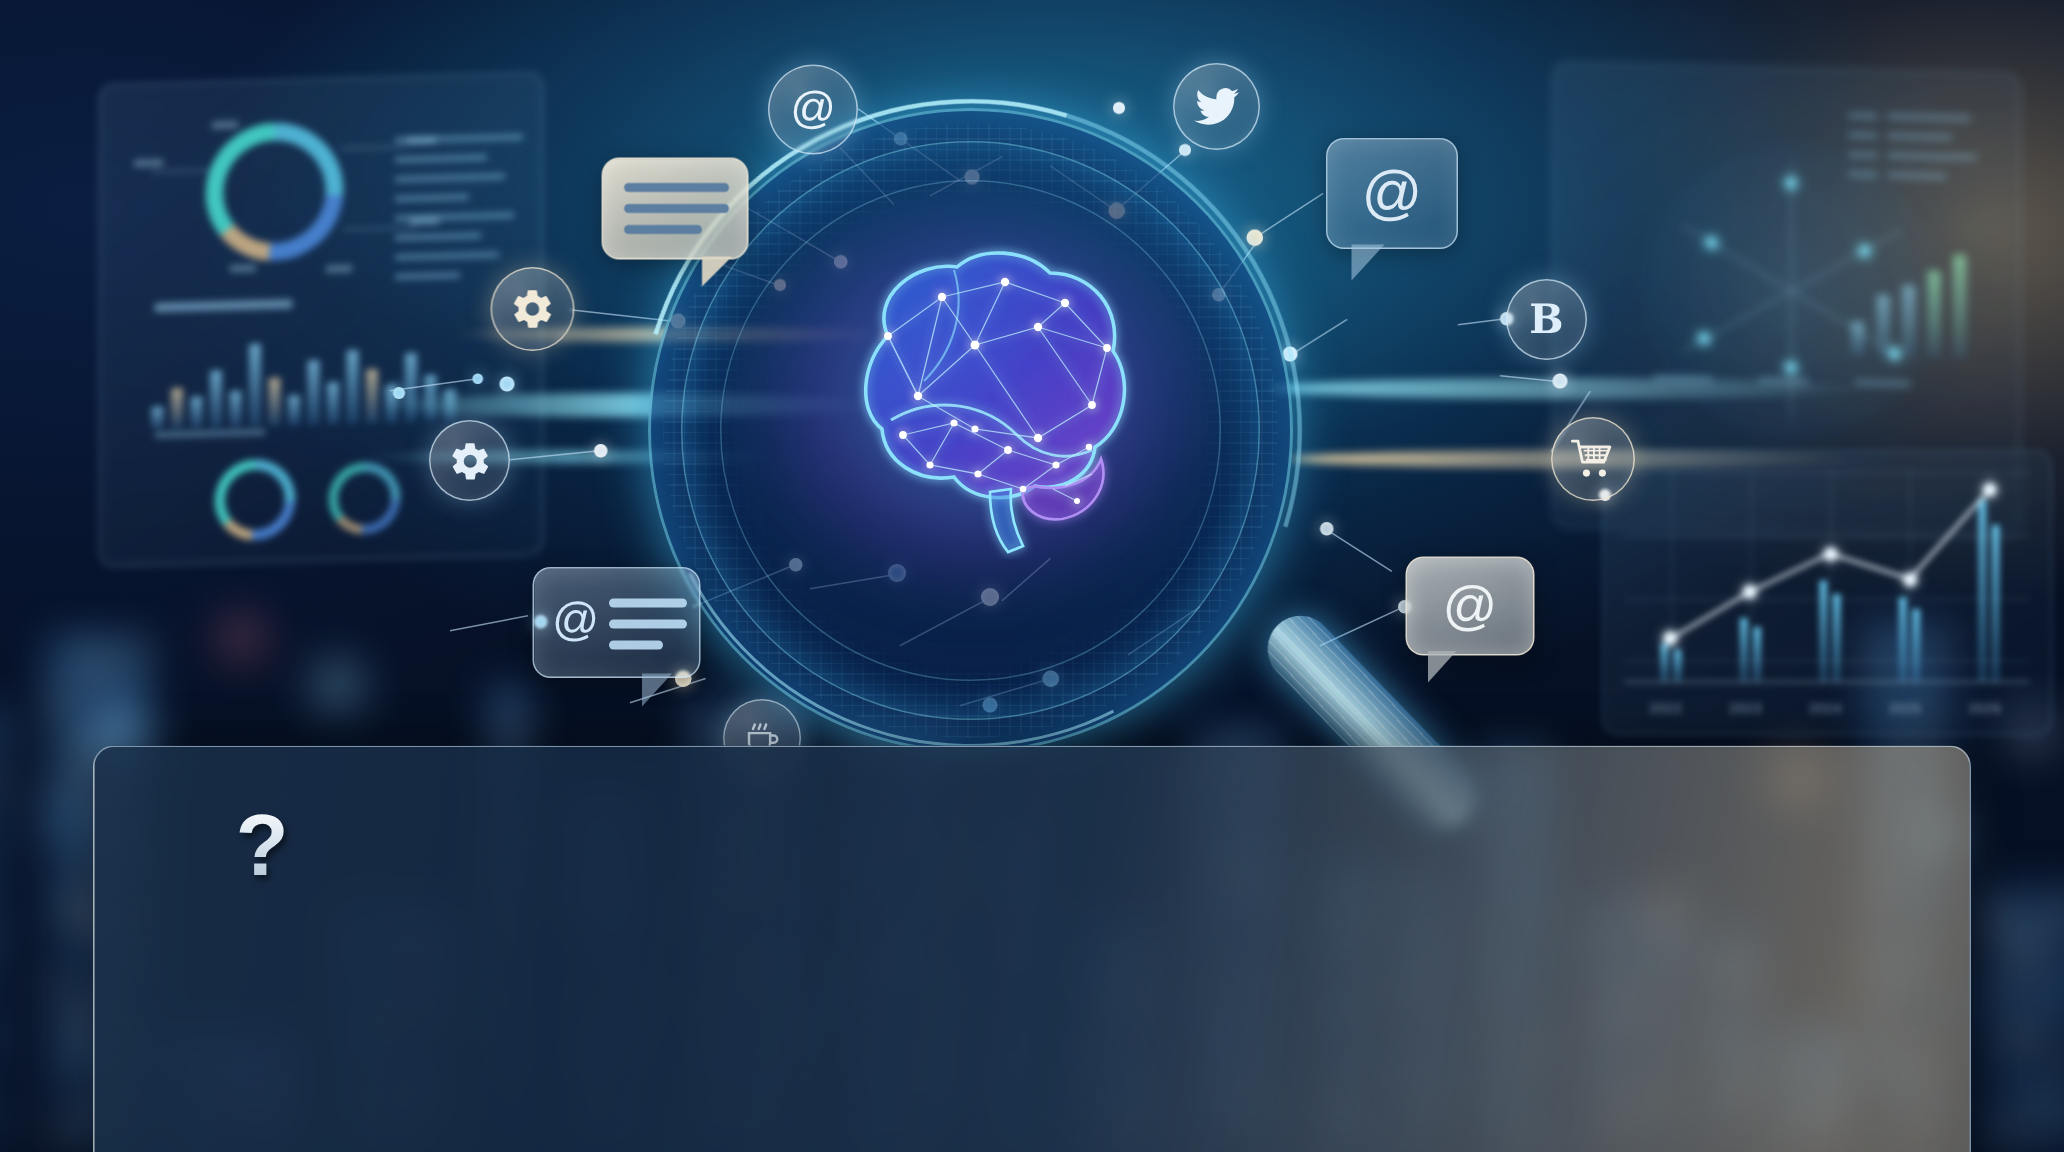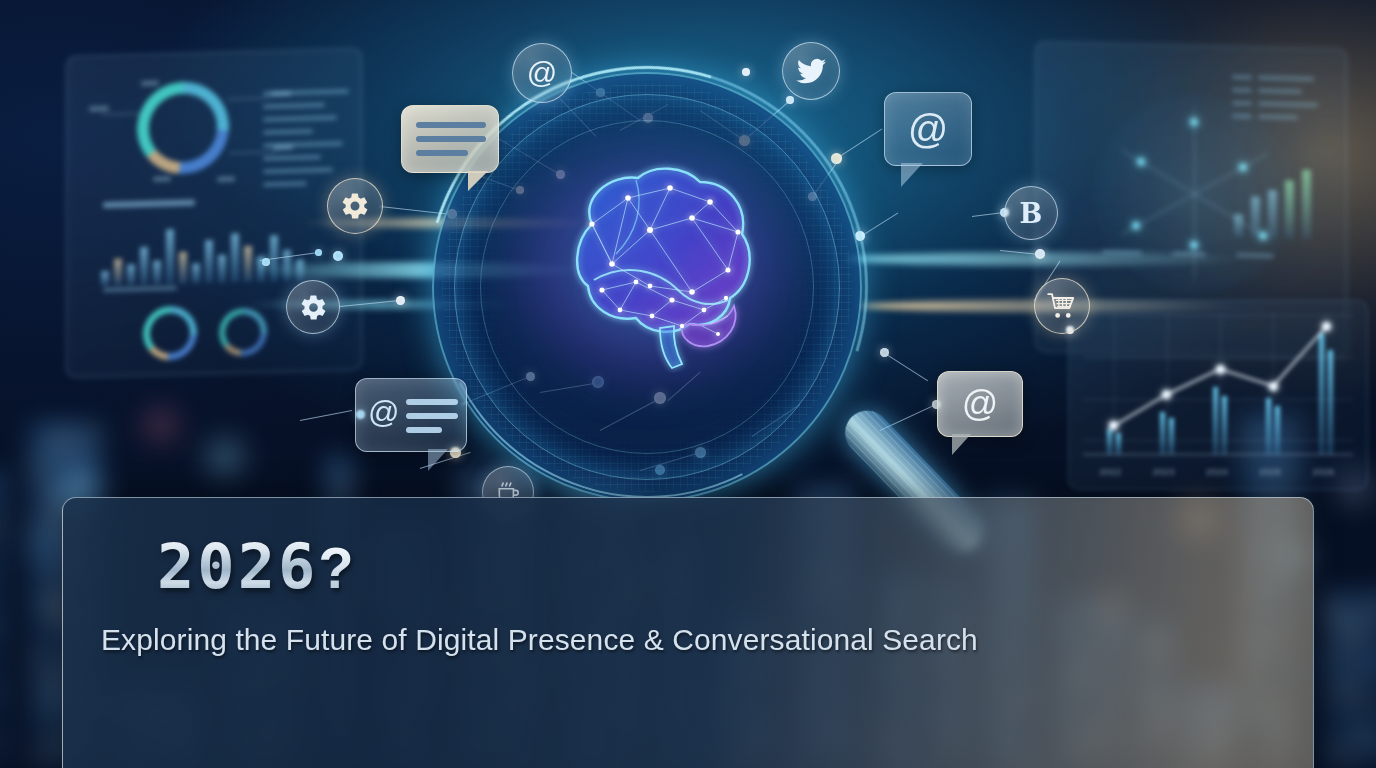--- a/index.html
+++ b/index.html
@@ -1388,20 +1388,18 @@
   <div class="icon-circ" style="left:482px; top:466px; width:52px; height:52px; opacity:.88;">
     <svg width="26" height="26" viewBox="0 0 24 24">
       <path fill="none" stroke="#dbe9f5" stroke-width="1.5" stroke-linecap="round" d="M4 9h13v6a4 4 0 0 1-4 4H8a4 4 0 0 1-4-4V9zM17 10.5h2.2a2.2 2.2 0 0 1 0 4.4H17M6.5 6.5c0-1.2 1-1.6 1-2.8M10 6.5c0-1.2 1-1.6 1-2.8M13.5 6.5c0-1.2 1-1.6 1-2.8"></path>
     </svg>
   </div>
 
   <div class="card">
     <div class="card-inner">
       <div class="line2">
         <span class="year-gap"></span>
-        <span class="year">2026</span>
         <span class="qmark">?</span>
       </div>
-      <div class="subtitle">Exploring the Future of Digital Presence &amp; Conversational Search</div>
     </div>
   </div>
 
 </div>
 
 </body></html>

